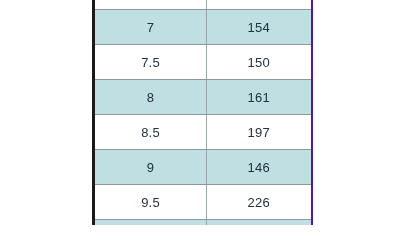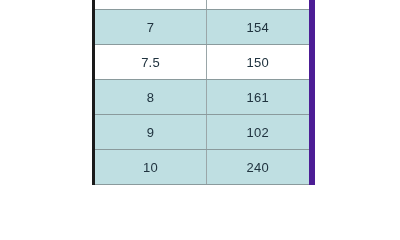--- a/index.html
+++ b/index.html
@@ -63,21 +63,21 @@
     border-right: 1px solid #9aa6a8;
     background: #ffffff;
     padding: 0;
   }
 
   #data-table td.cell-x {
     border-left: 3px solid #1a1a1a;
   }
 
   #data-table td.cell-y {
-    border-right: 6px solid #4c1d95;
+    border-right: 2px solid #4c1d95;
     text-align: center;
   }
 
   #data-table tr.band td {
     background: #bfdfe2;
   }
 
   #data-table tr.plain td {
     background: #ffffff;
   }
@@ -107,26 +107,34 @@
         <tr class="plain">
           <td class="cell-x">7.5</td>
           <td class="cell-y">150</td>
         </tr>
 
         <tr class="band">
           <td class="cell-x">8</td>
           <td class="cell-y">161</td>
         </tr>
 
+        <tr class="plain">
+          <td class="cell-x">8.5</td>
+          <td class="cell-y">197</td>
+        </tr>
 
         <tr class="band">
           <td class="cell-x">9</td>
-          <td class="cell-y">102</td>
+          <td class="cell-y">146</td>
         </tr>
 
+        <tr class="plain">
+          <td class="cell-x">9.5</td>
+          <td class="cell-y">226</td>
+        </tr>
 
         <tr class="band">
           <td class="cell-x">10</td>
           <td class="cell-y">240</td>
         </tr>
 
       </tbody>
     </table>
   </div>
 </div>

